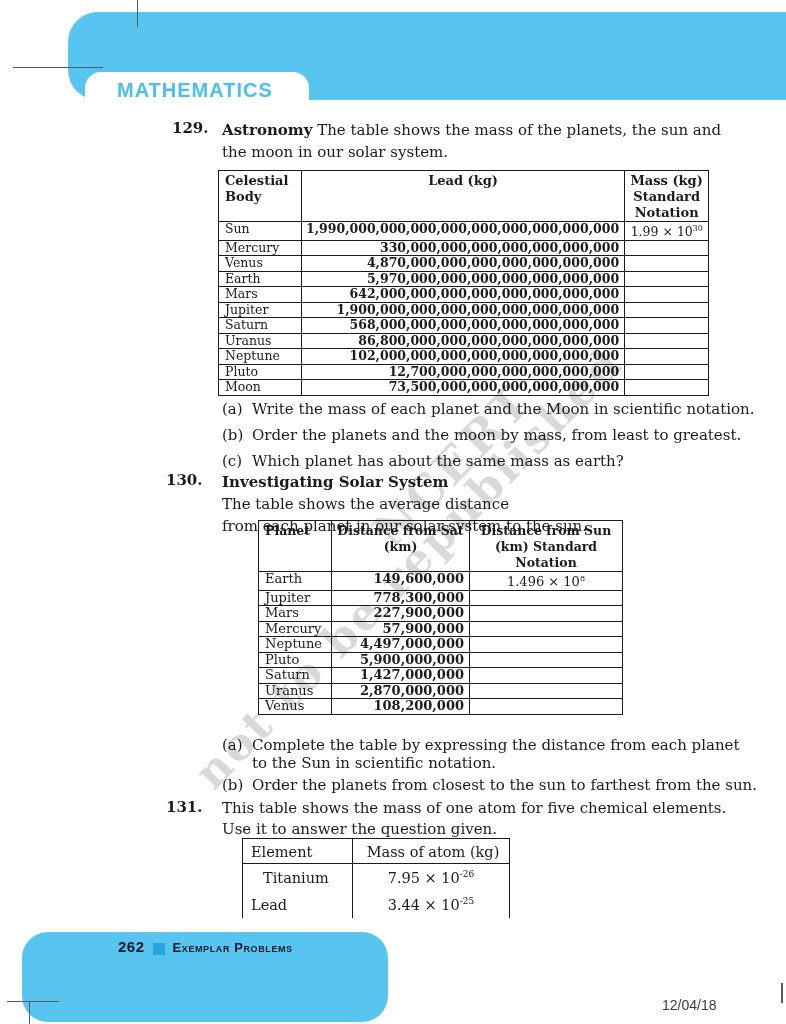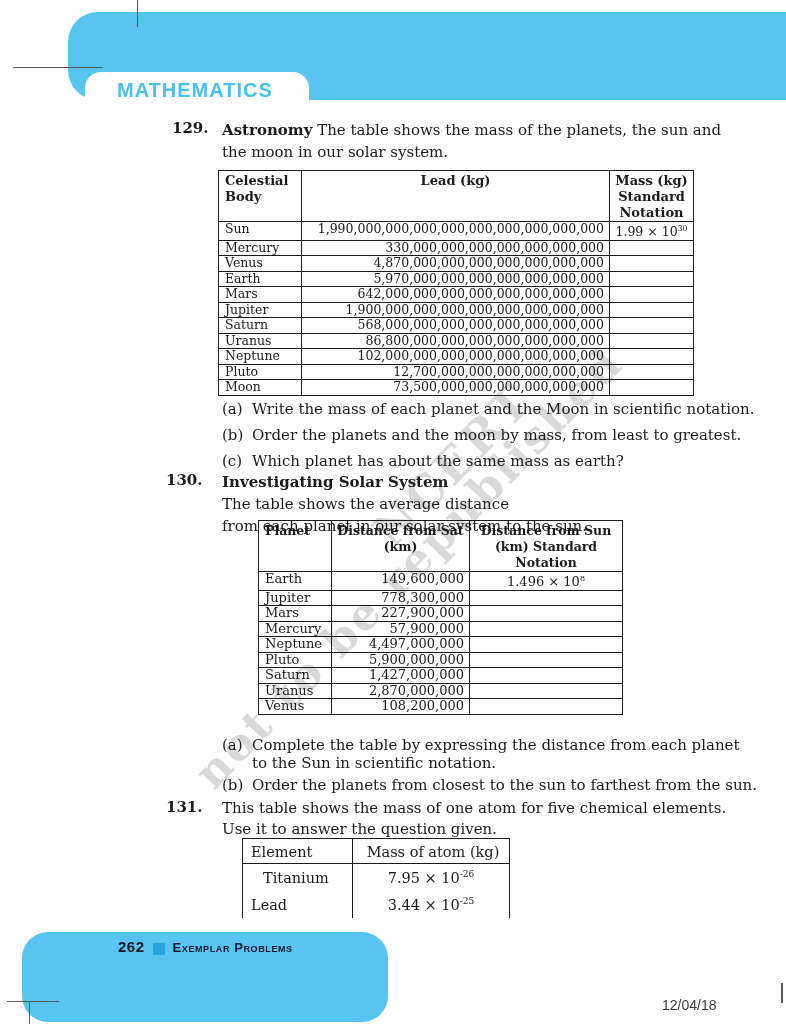--- a/index.html
+++ b/index.html
@@ -40,21 +40,21 @@
   th,td{border:1px solid #1b1b1b;padding:0 4px;vertical-align:top;}
   table{border:1.5px solid #1b1b1b;}
   th{font-weight:bold;font-size:13px;line-height:16px;text-align:center;padding-top:2px;}
   .t1{left:218px;top:170px;}
   .t1 th{height:46px;}
   .t1 td{font-size:12.5px;line-height:14.5px;height:14.5px;}
   .t2{left:258px;top:520px;}
   .t2 th{height:46px;font-size:12.5px;}
   .t2 td{font-size:13px;line-height:14.5px;height:14.5px;}
   .name{text-align:left;padding-left:6px;}
-  .num{text-align:right;padding-right:5px;font-variant-numeric:tabular-nums;white-space:nowrap;}
+  .num{text-align:right;padding-right:5px;font-variant-numeric:tabular-nums;white-space:nowrap;font-weight:bold;}
   .not{text-align:center;white-space:nowrap;}
   sup{font-size:0.62em;}
 
   .t3{left:242px;top:838px;border-bottom:none;}
   .t3 th{font-weight:normal;font-size:14.5px;height:22px;text-align:left;padding-left:8px;vertical-align:middle;}
   .t3 td{font-size:14.5px;height:27px;vertical-align:middle;border-bottom:none;border-top:none;}
   .t3 thead th{border-bottom:1.5px solid #1b1b1b;}
   .t3 .not{text-align:center;}
 
   

